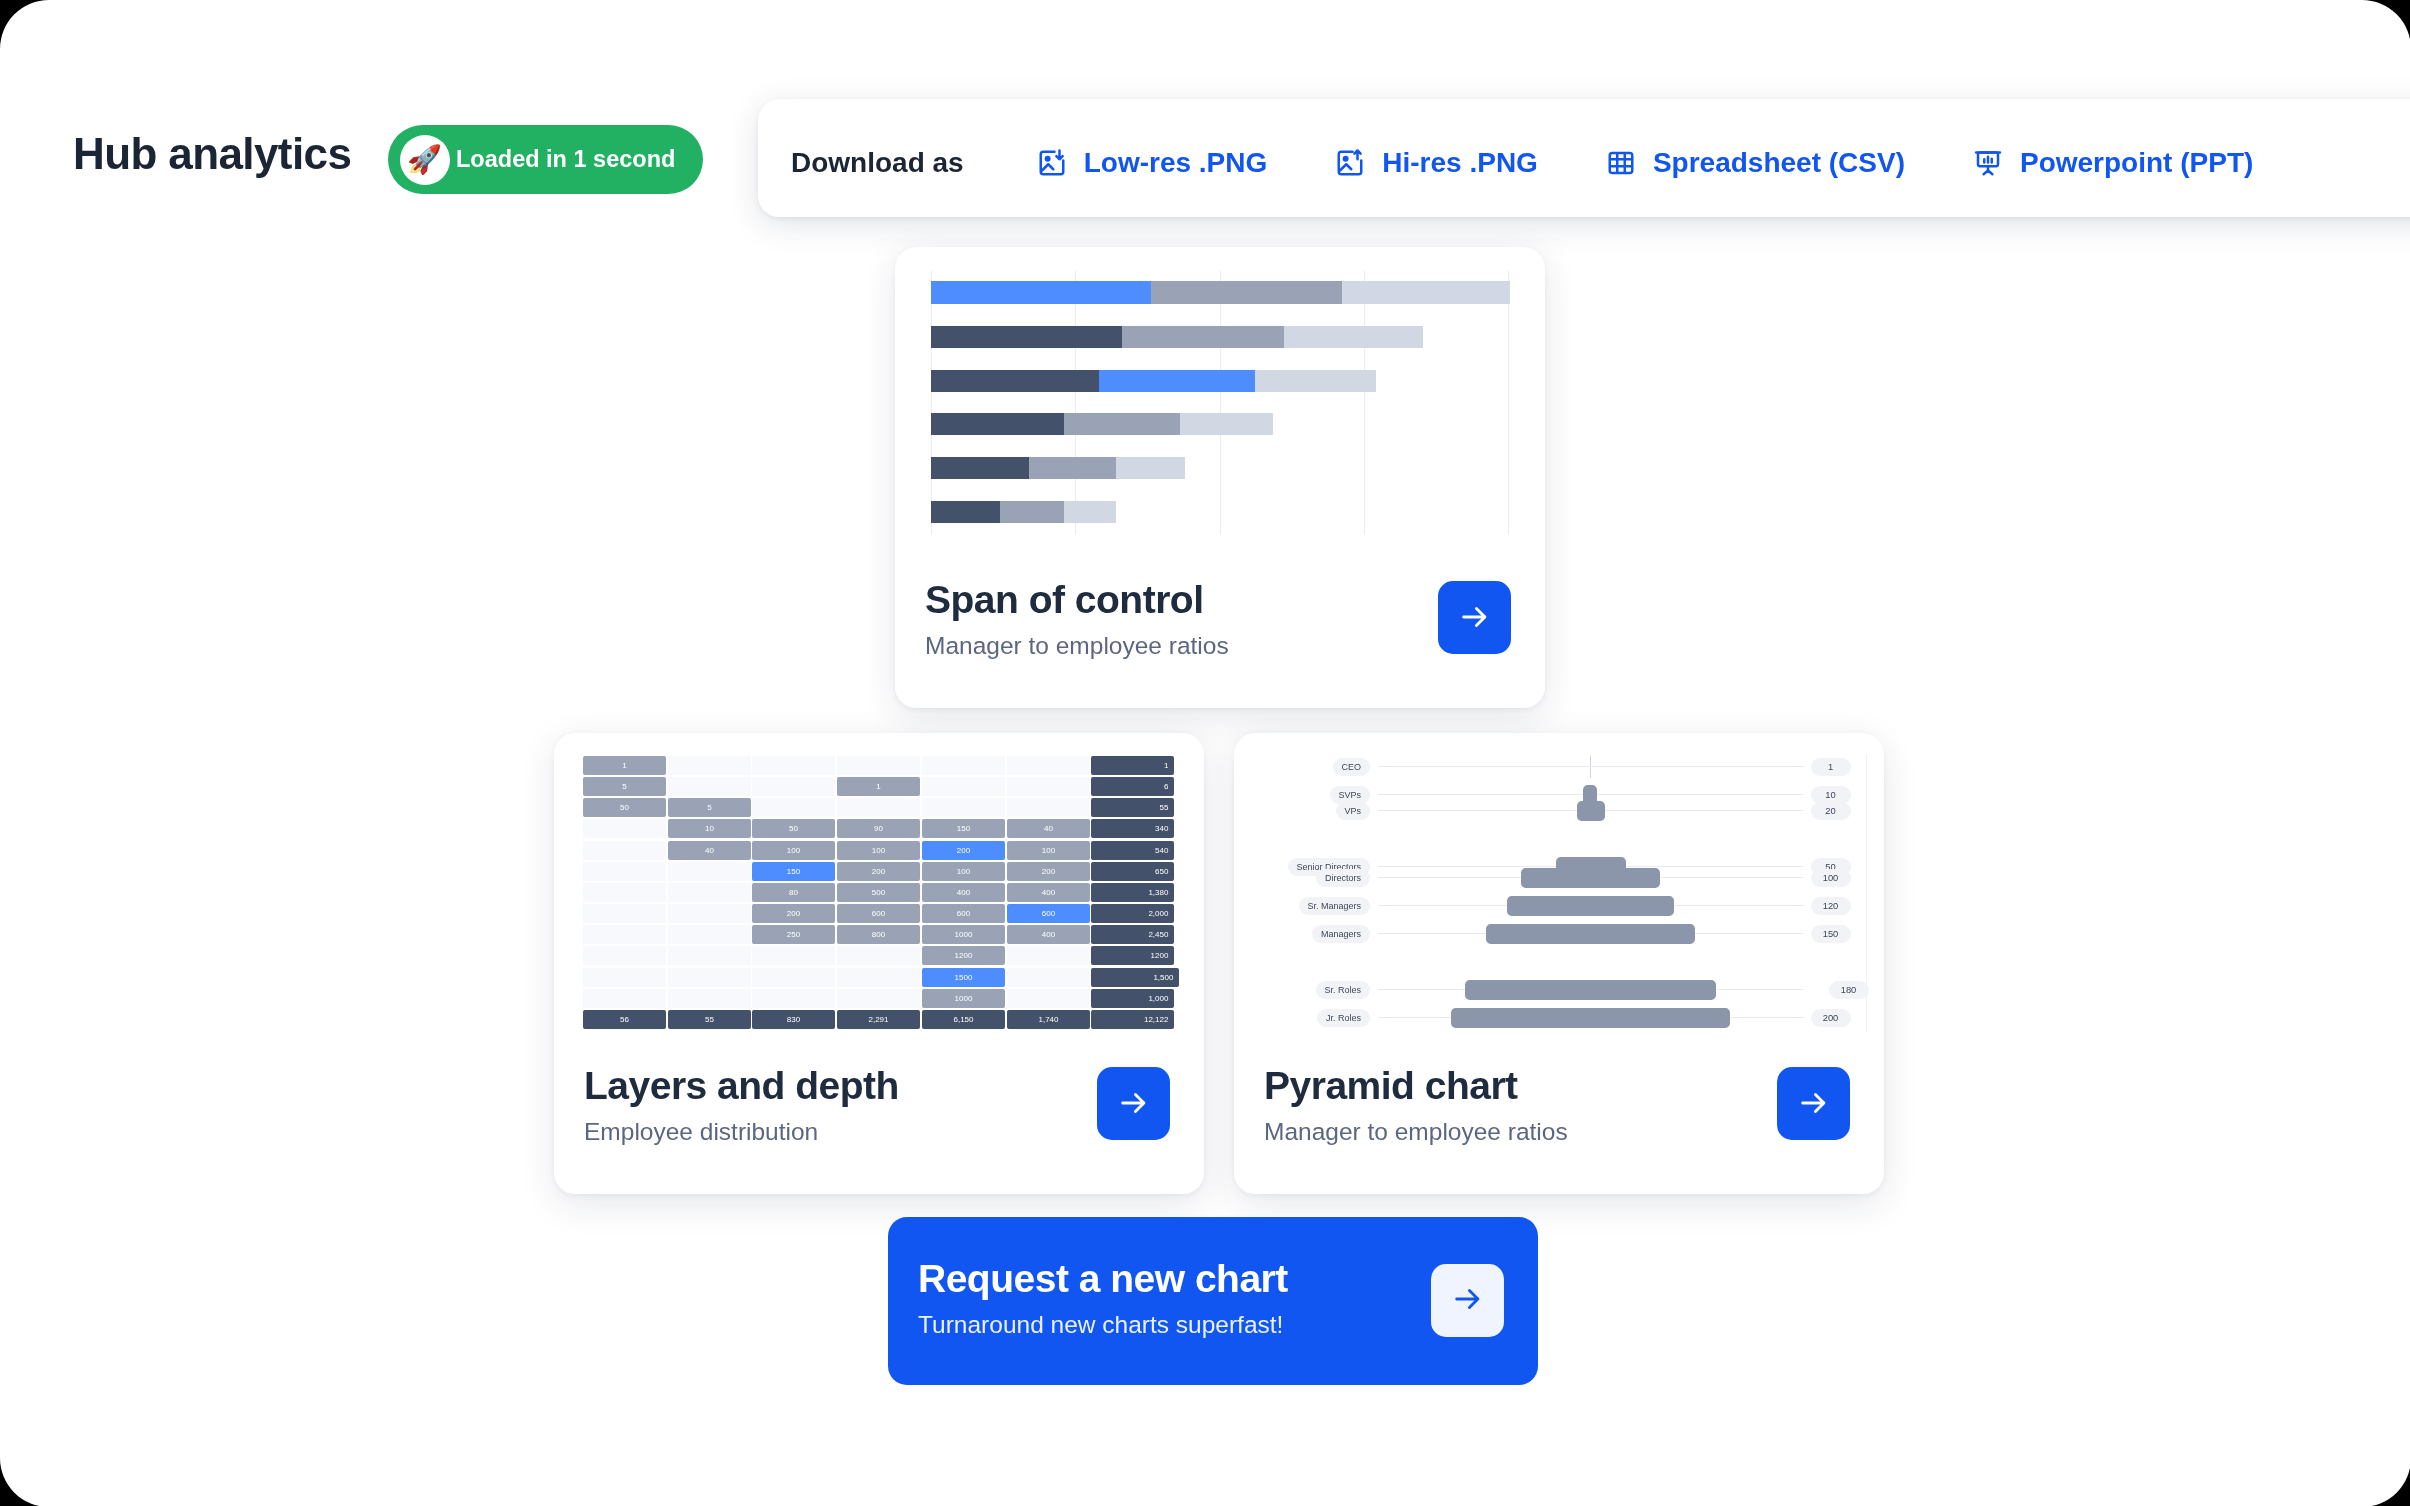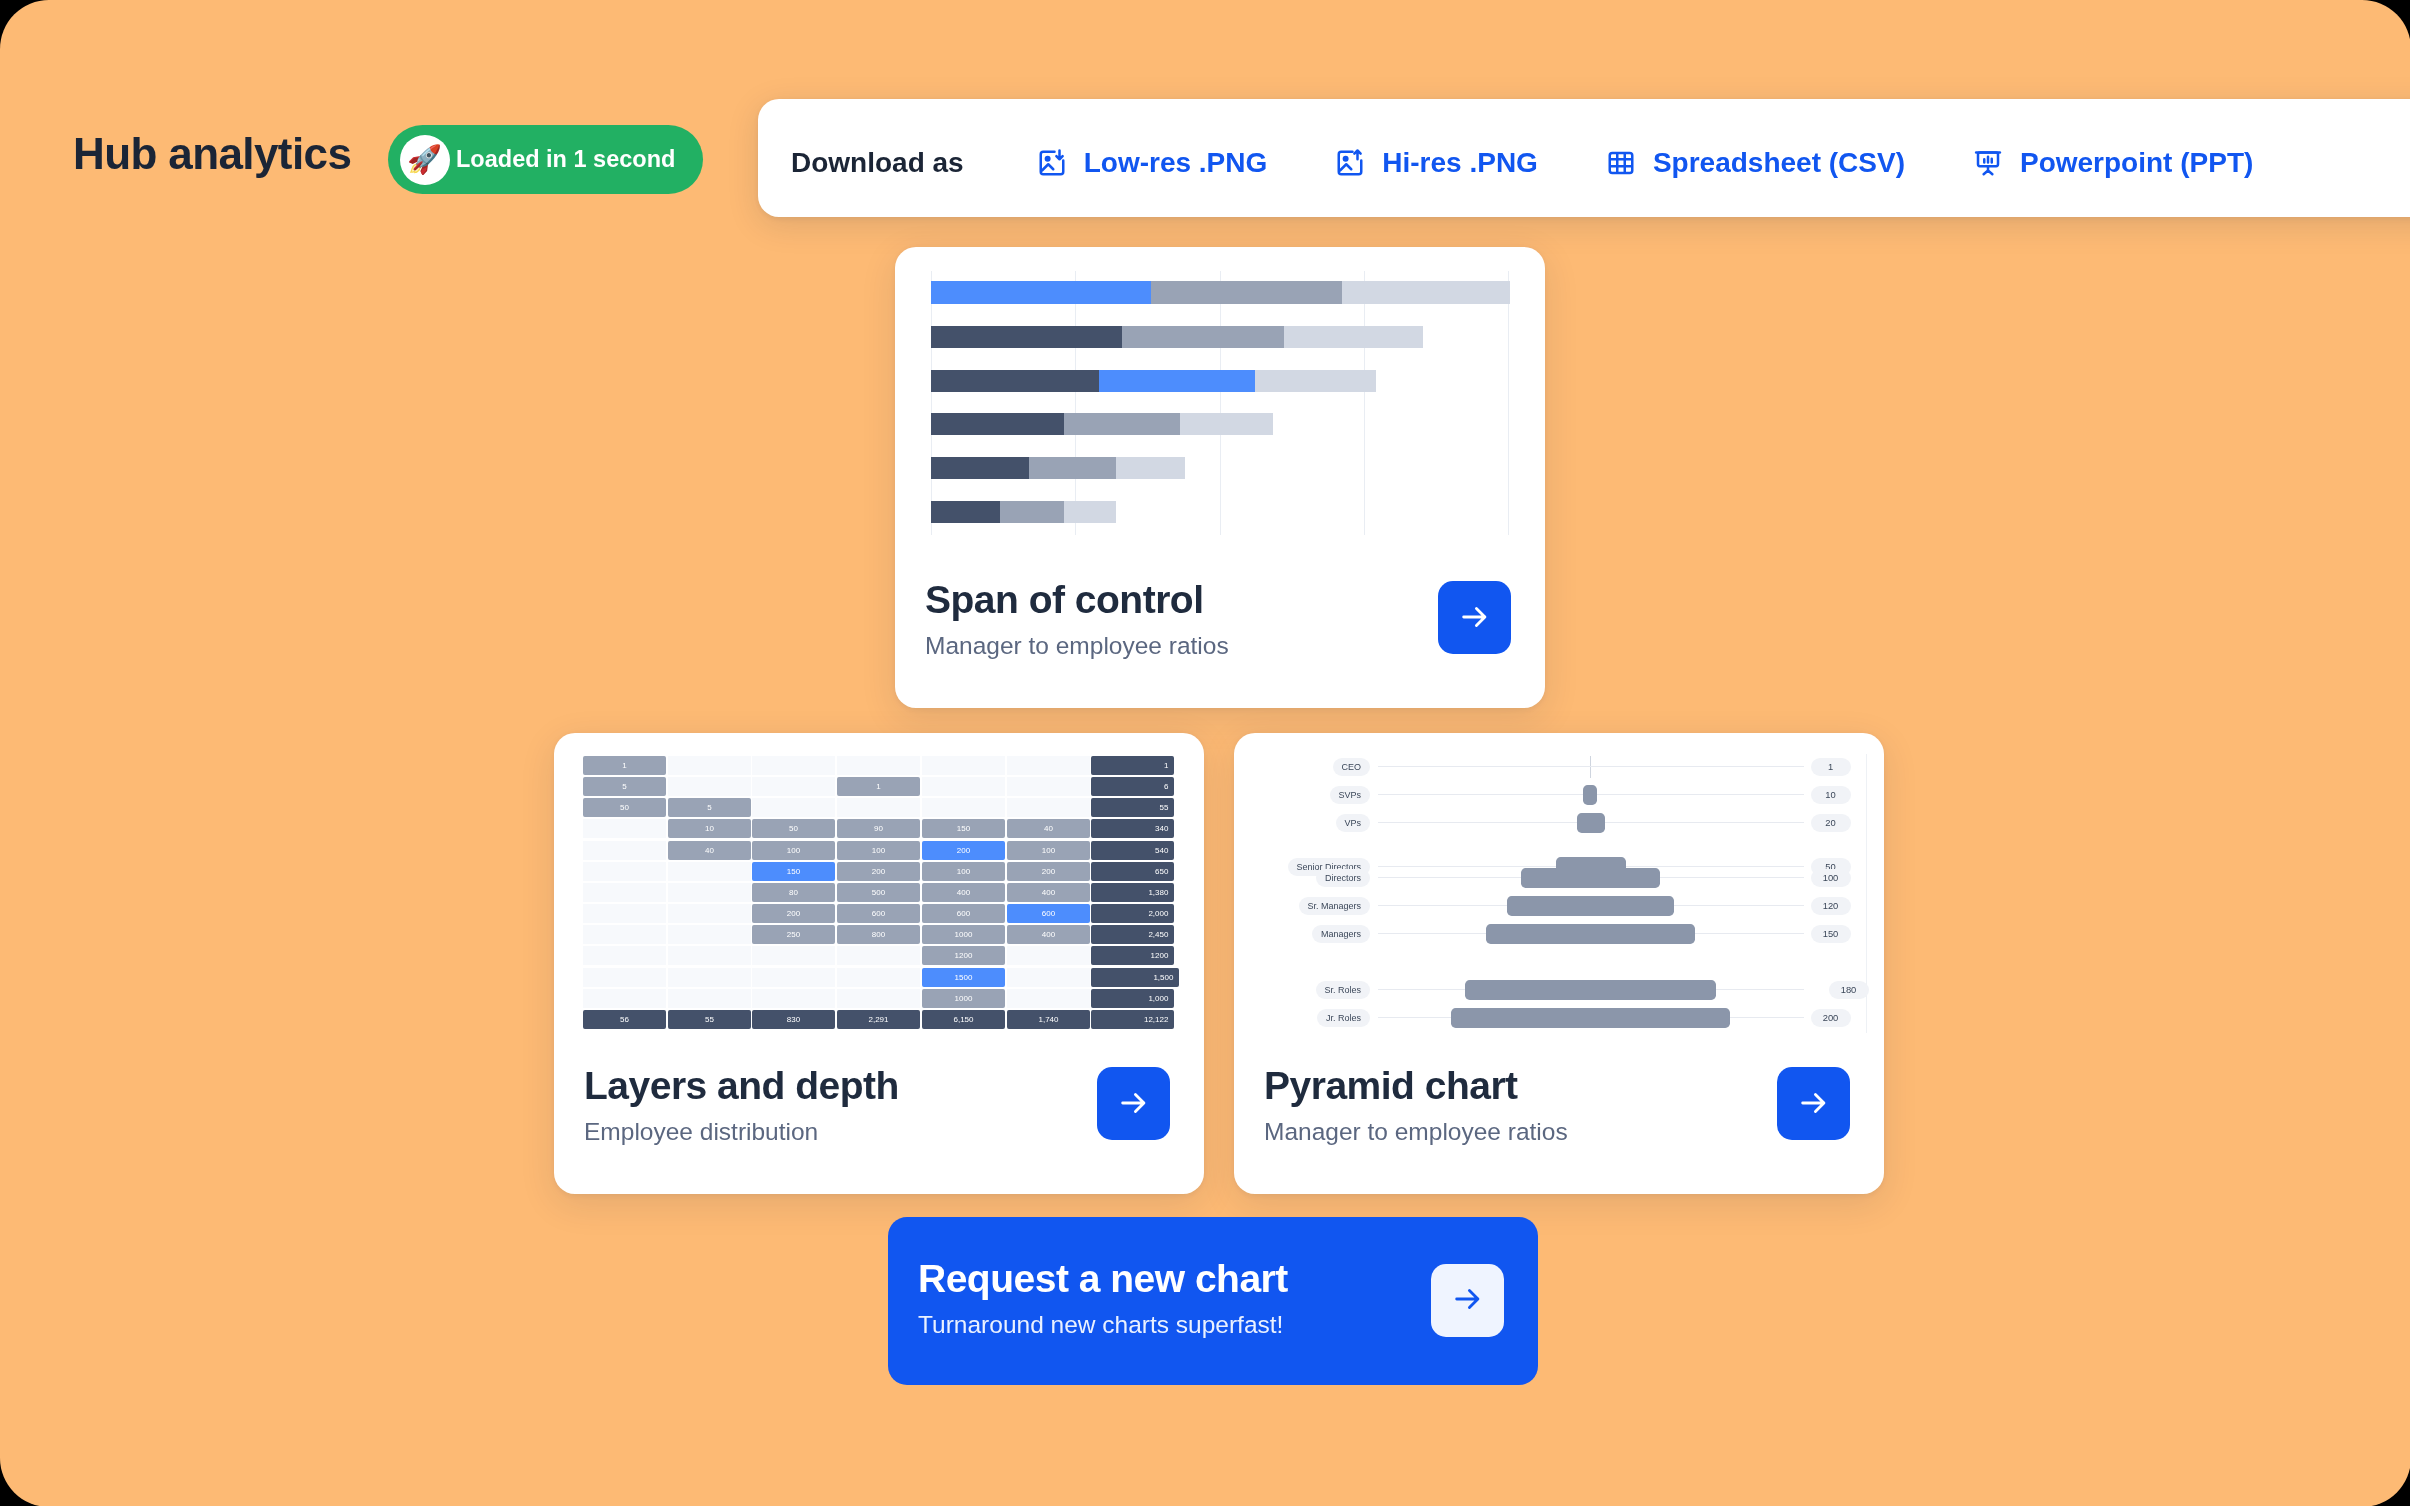--- a/index.html
+++ b/index.html
@@ -5,21 +5,21 @@
   * { box-sizing: border-box; margin: 0; padding: 0; }
   html, body {
     width: 2411px; height: 1507px;
     background: #000;
     font-family: "Liberation Sans", sans-serif;
     overflow: hidden;
   }
   #page {
     position: absolute; left: 0; top: 0;
     width: 2411px; height: 1507px;
-    background: #fdba74;
+    background: #ffffff;
     border-radius: 49px;
     overflow: hidden;
   }
 
   
   #header {
     position: absolute; left: 0; top: 52px;
     width: 2411px; height: 104px;
   }
   #brand-title {
@@ -441,21 +441,21 @@
           <div class="pyr-line" style="left: 119px; width: 426px;"></div>
           <div class="pyr-bar" style="left: 329px; width: 4.1px; background: transparent;"></div>
           <div class="pyr-val" style="left: 552px;">1</div>
         </div>
         <div class="pyr-row" style="top: 28px; height: 28px;">
           <div class="pyr-label" style="right: 490px;">SVPs</div>
           <div class="pyr-line" style="left: 119px; width: 426px;"></div>
           <div class="pyr-bar" style="left: 324px; width: 14px;"></div>
           <div class="pyr-val" style="left: 552px;">10</div>
         </div>
-        <div class="pyr-row" style="top: 56px; height: 28px;">
+        <div class="pyr-row" style="top: 44px; height: 28px;">
           <div class="pyr-label" style="right: 490px;">VPs</div>
           <div class="pyr-line" style="left: 119px; width: 426px;"></div>
           <div class="pyr-bar" style="left: 318px; width: 28px;"></div>
           <div class="pyr-val" style="left: 552px;">20</div>
         </div>
         <div class="pyr-row" style="top: 100px; height: 28px;">
           <div class="pyr-label" style="right: 490px;">Senior Directors</div>
           <div class="pyr-line" style="left: 119px; width: 426px;"></div>
           <div class="pyr-bar" style="left: 297px; width: 70px;"></div>
           <div class="pyr-val" style="left: 552px;">50</div>

